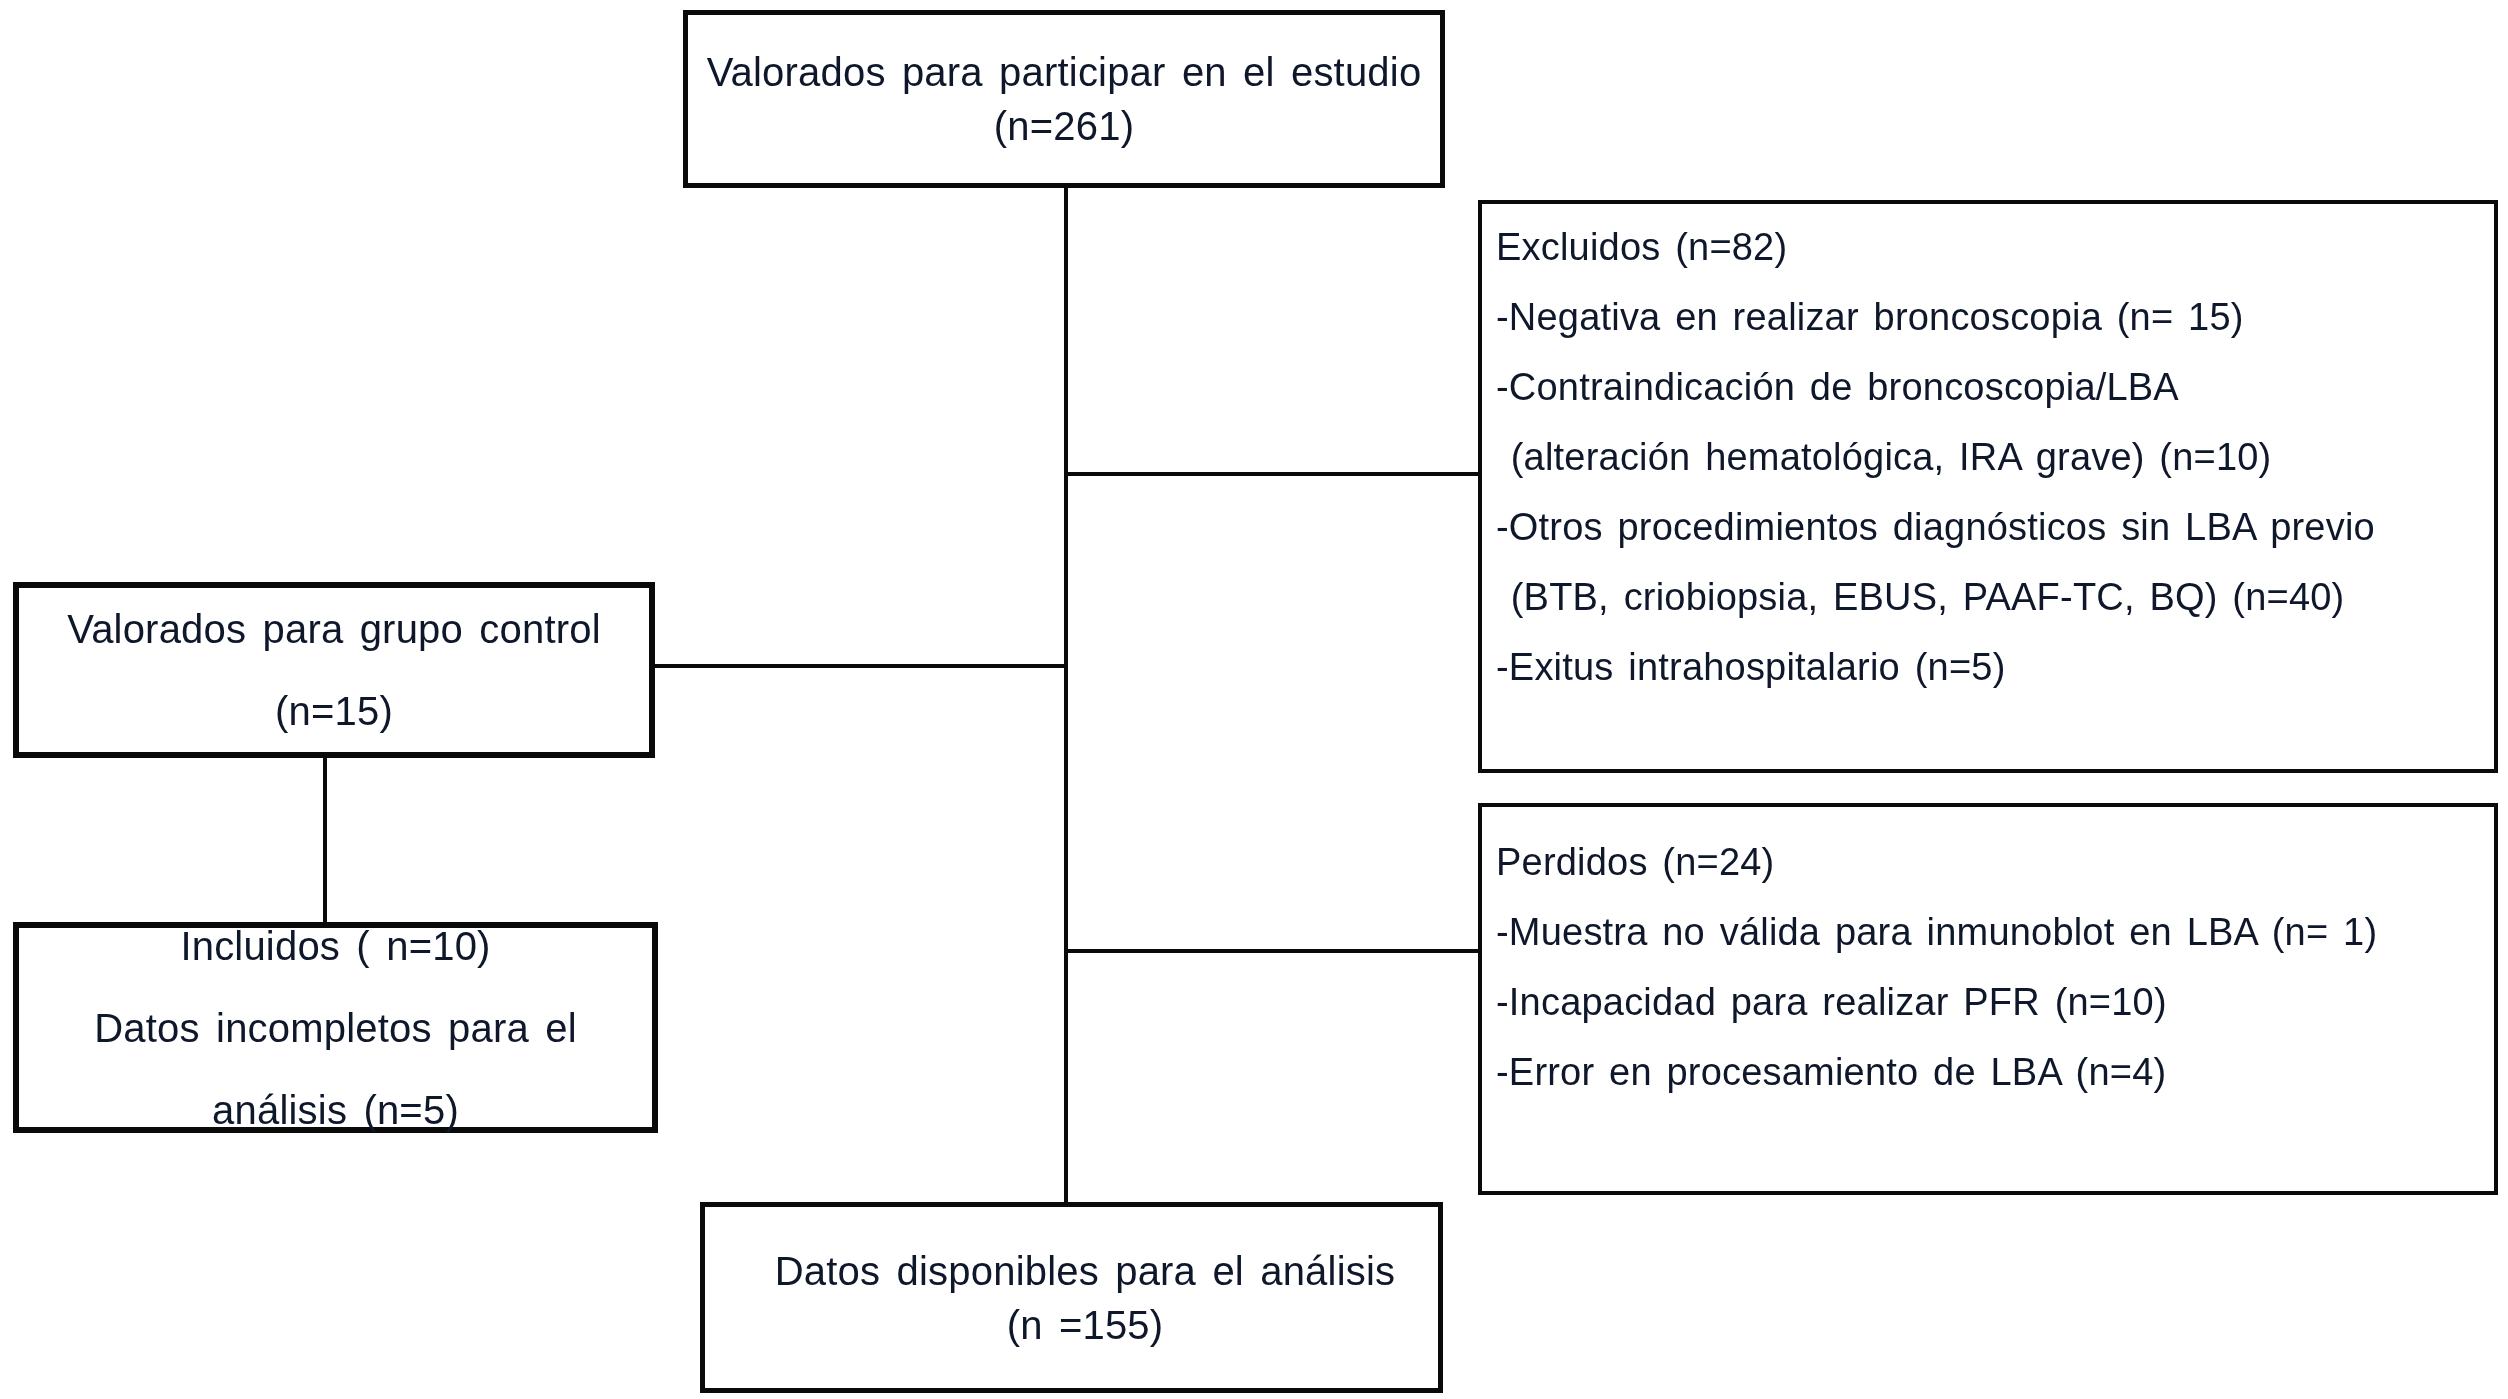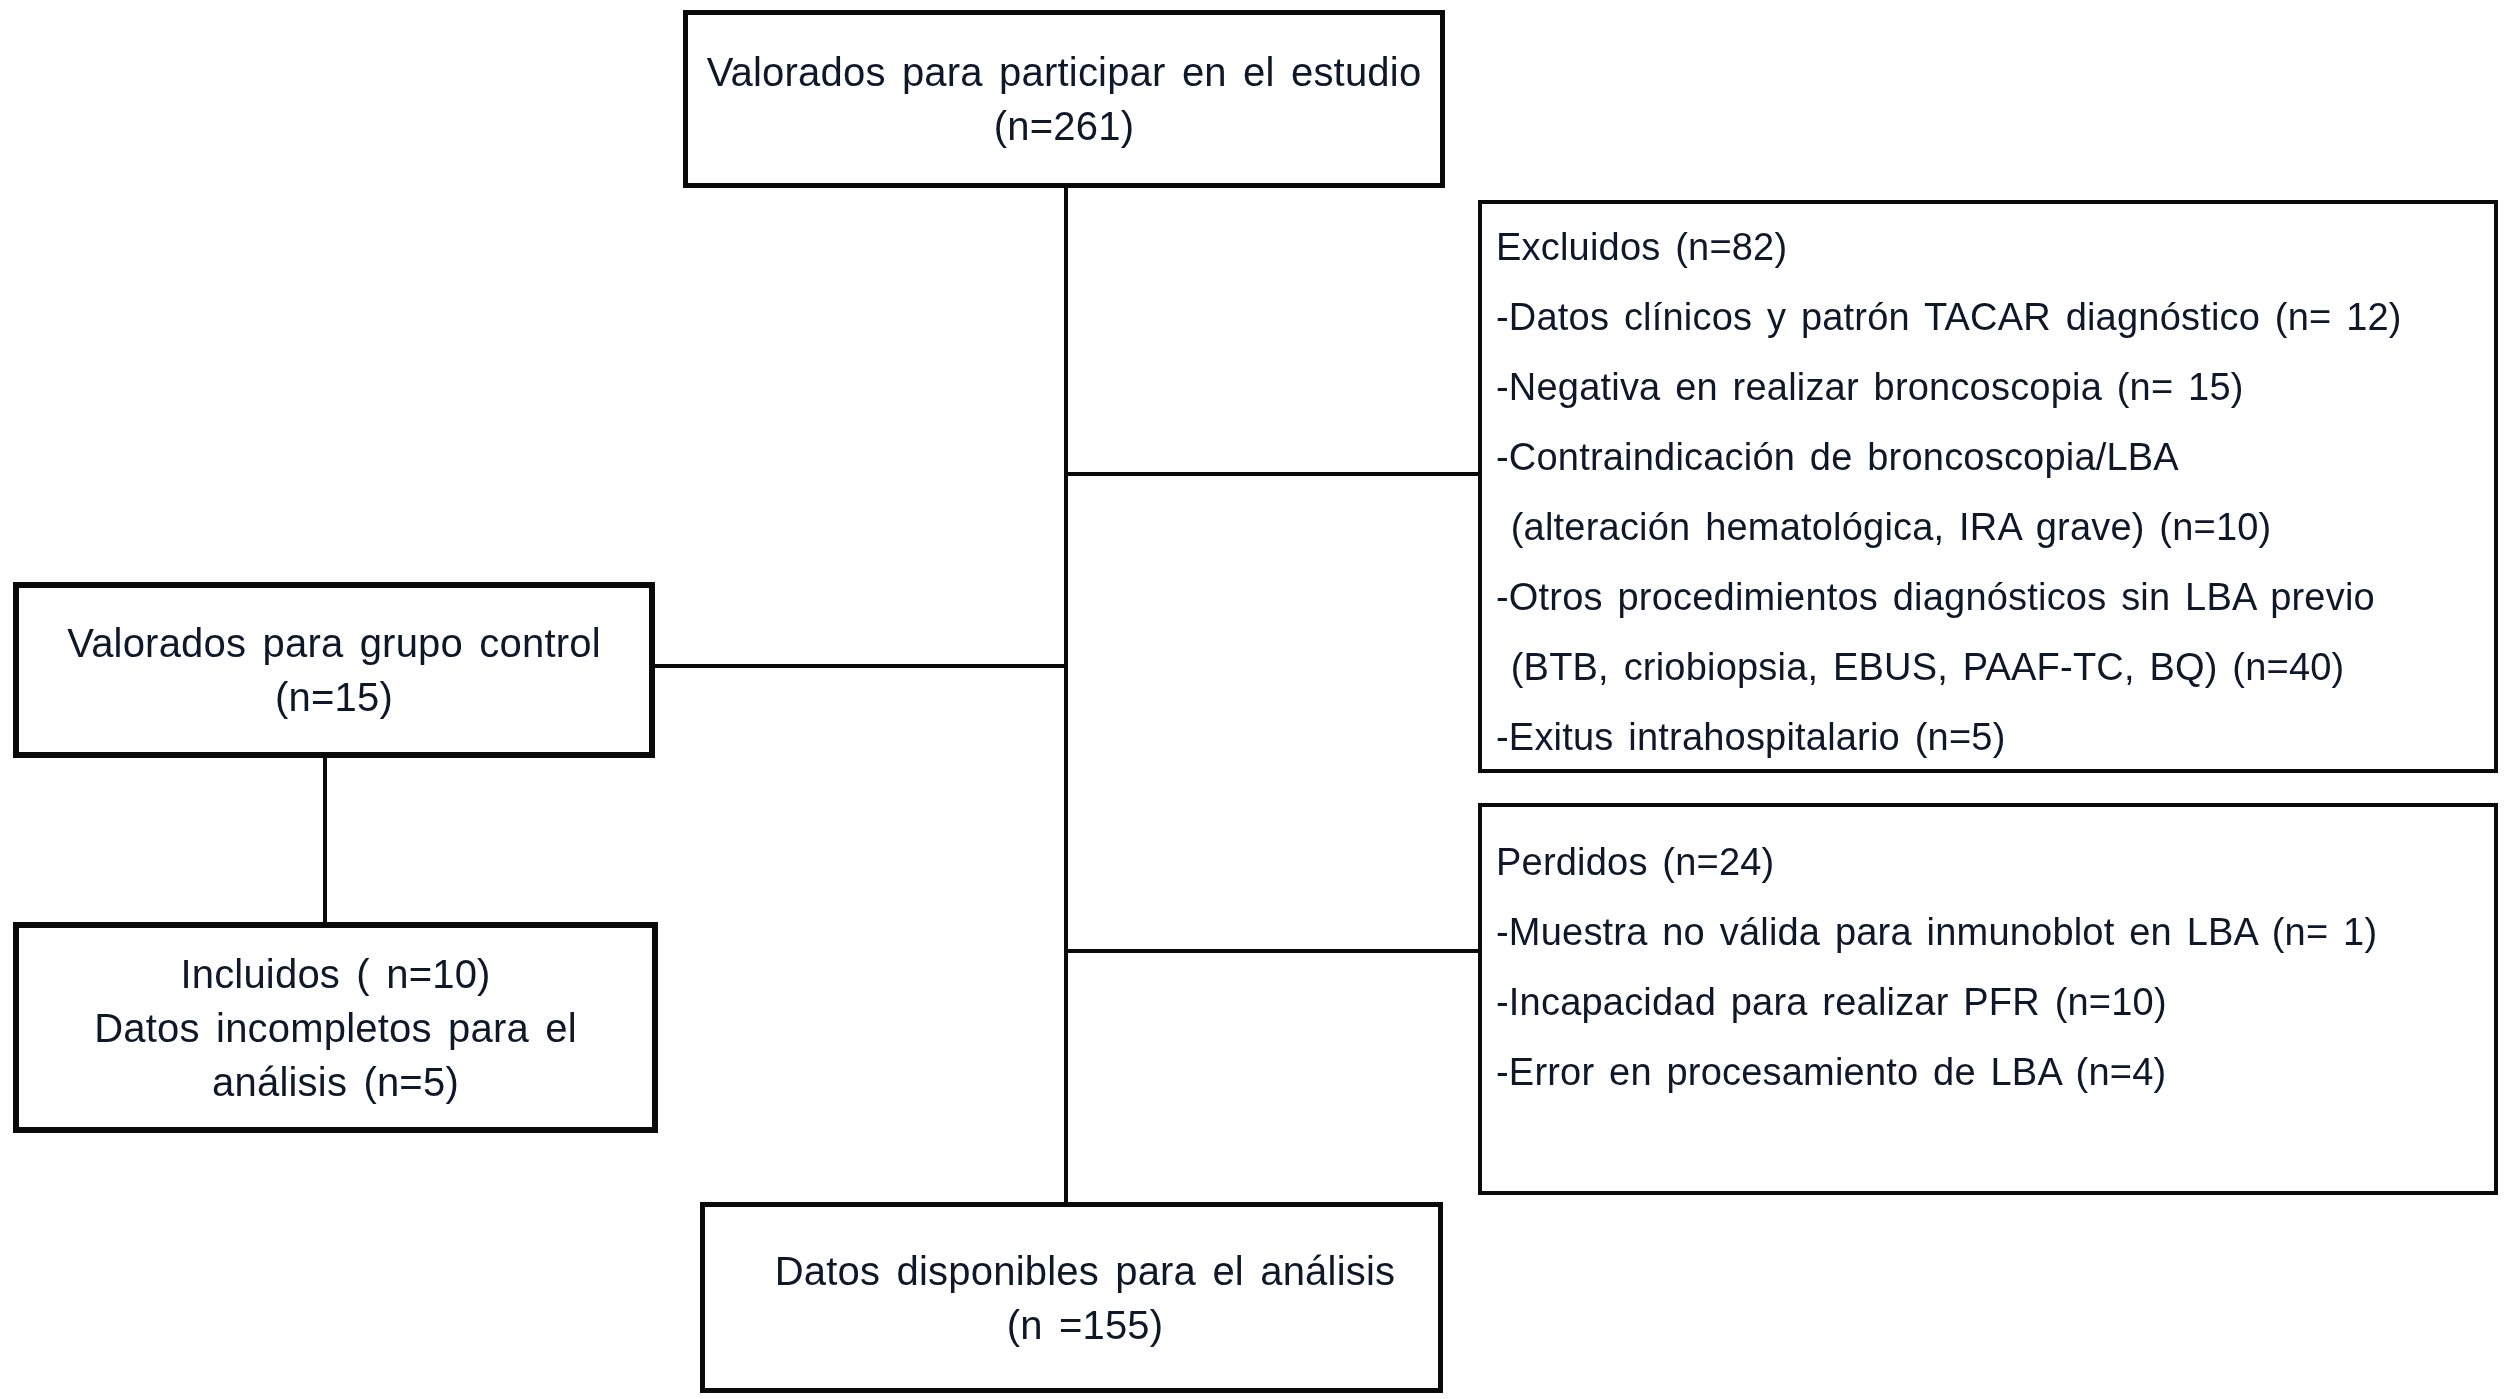--- a/index.html
+++ b/index.html
@@ -16,21 +16,21 @@
     color: #0a0a0a;
     overflow: hidden;
   }
   .box {
     position: absolute;
     background: #ffffff;
     border: 4px solid #0a0a0a;
     box-sizing: border-box;
   }
   .box.bw5 { border-width: 5px; }
-  .box.bw6 { border-width: 6px; }
+  .box.bw6 { border-width: 6px; gap: 28px; }
   .center-box {
     display: flex;
     flex-direction: column;
     align-items: center;
     justify-content: center;
     text-align: center;
   }
   .center-box .bl {
     font-size: 40px;
     line-height: 54px;
@@ -65,21 +65,20 @@
   <div class="line" style="left:653px; top:664px; width:413px; height:4px;"></div>
   <div class="line" style="left:323px; top:756px; width:4px; height:168px;"></div>
 
   <div class="box bw5 center-box" style="left:683px; top:10px; width:762px; height:178px;">
     <div class="bl">Valorados para participar en el estudio</div>
     <div class="bl">(n=261)</div>
   </div>
 
   <div class="box list-box excluded-pad" style="left:1478px; top:200px; width:1020px; height:573px;">
     <div class="bl">Excluidos (n=82)</div>
-    <div class="bl">-Datos clínicos y patrón TACAR diagnóstico (n= 12)</div>
     <div class="bl">-Negativa en realizar broncoscopia (n= 15)</div>
     <div class="bl">-Contraindicación de broncoscopia/LBA</div>
     <div class="bl"> (alteración hematológica, IRA grave) (n=10)</div>
     <div class="bl">-Otros procedimientos diagnósticos sin LBA previo</div>
     <div class="bl"> (BTB, criobiopsia, EBUS, PAAF-TC, BQ) (n=40)</div>
     <div class="bl">-Exitus intrahospitalario (n=5)</div>
   </div>
 
   <div class="box bw6 center-box" style="left:13px; top:582px; width:642px; height:176px;">
     <div class="bl">Valorados para grupo control</div>

